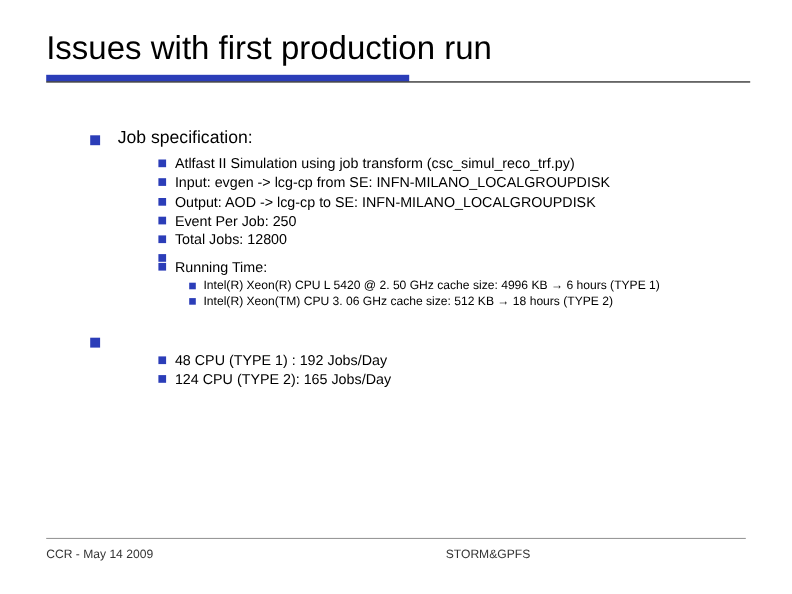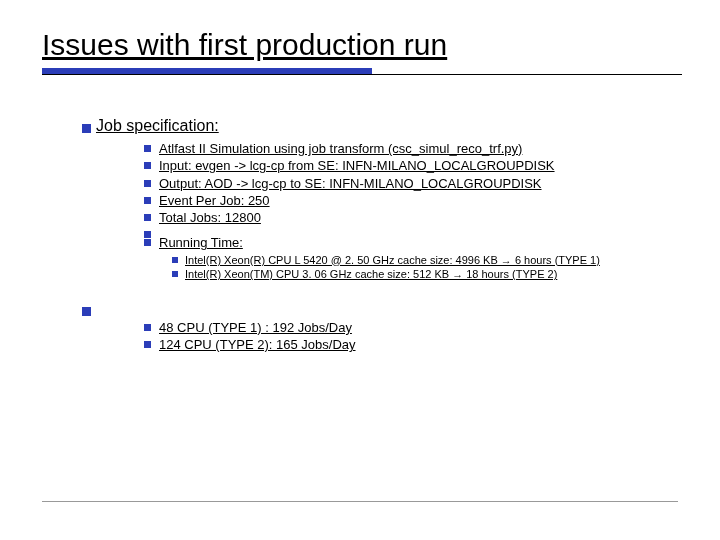--- a/index.html
+++ b/index.html
@@ -1,23 +1,23 @@
 <!DOCTYPE html>
 <html><head>
 <meta charset="utf-8">
 <style>
   * { box-sizing: border-box; margin: 0; padding: 0; }
   html, body { width: 720px; height: 540px; background: #fff; font-family: Verdana, Geneva, sans-serif; color: #000; }
-  .slide { width: 720px; height: 540px; position: relative; padding: 28px 62px 0 42px; text-decoration: underline; }
+  .slide { width: 720px; height: 540px; position: relative; padding: 28px 62px 0 42px; }
   .title { font-size: 30px; font-weight: 400; font-family: Verdana, sans-serif; letter-spacing: 0; }
   .rule-wrap { margin-top: 6px; }
   .rule-blue { height: 6px; width: 330px; background: #2b3db8; }
   .rule-line { height: 1px; width: 640px; background: #000; margin-top: 0; }
   .content { margin-top: 42px; padding-left: 40px; }
-  .section-head { font-size: 16px; font-weight: 400; margin-bottom: 6px; display: flex; align-items: baseline; gap: 5px; }
+  .section-head { font-size: 16px; font-weight: 400; margin-bottom: 6px; display: flex; align-items: baseline; gap: 16px; }
   .bullet-sq { display: inline-block; width: 9px; height: 9px; background: #2b3db8; flex: 0 0 auto; position: relative; top: 2px; }
   .bullet-sq-sm { display: inline-block; width: 7px; height: 7px; background: #2b3db8; flex: 0 0 auto; position: relative; top: 4px; }
   .bullet-sq-xs { display: inline-block; width: 6px; height: 6px; background: #2b3db8; flex: 0 0 auto; position: relative; top: 3px; }
   .sub-list { padding-left: 42px; }
   .sub-item { font-size: 13px; display: flex; gap: 8px; line-height: 1.25; margin-bottom: 1px; margin-left: 20px; }
   .subsub-list { padding-left: 48px; margin-top: 2px; }
   .subsub-item { font-size: 11px; display: flex; gap: 7px; line-height: 1.25; margin-bottom: 1px; }
   .section-gap { height: 22px; }
   .footer { position: absolute; bottom: 30px; left: 42px; right: 42px; }
   .footer-line { height: 1px; background: #999; width: 100%; margin-bottom: 8px; }
@@ -95,15 +95,19 @@
       <div class="sub-item">
           <span class="bullet-sq-sm"></span>
           <span>124 CPU (TYPE 2): 165 Jobs/Day</span>
         </div>
     </div>
 
   </div>
 
   <div class="footer">
     <div class="footer-line"></div>
+    <div class="footer-row">
+      <div class="footer-left">CCR - May 14 2009</div>
+      <div class="footer-center">STORM&amp;GPFS</div>
+    </div>
   </div>
 
 </div>
 
 </body></html>

